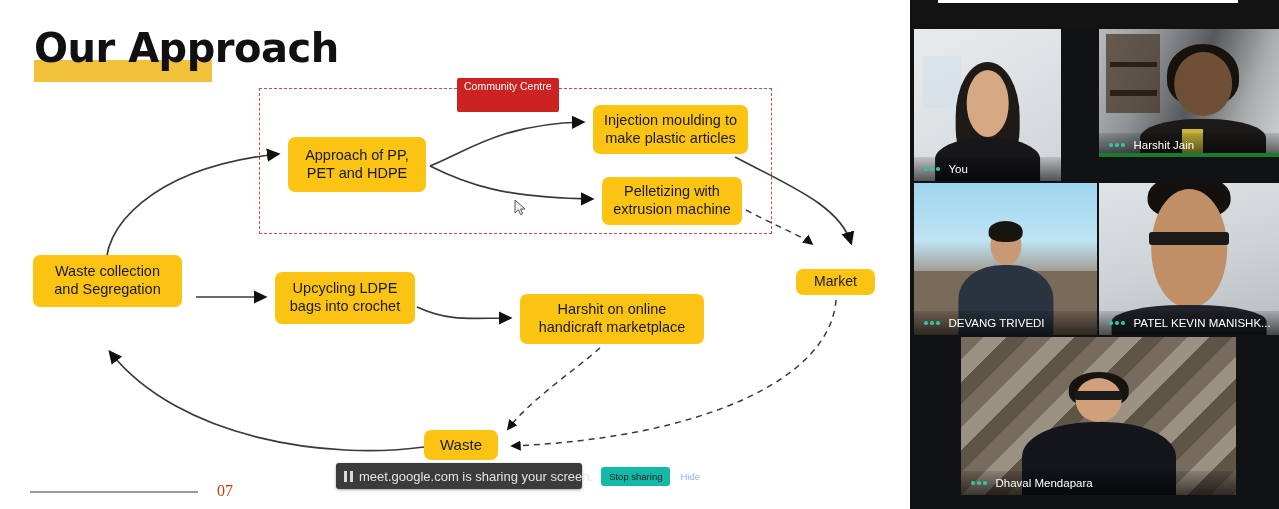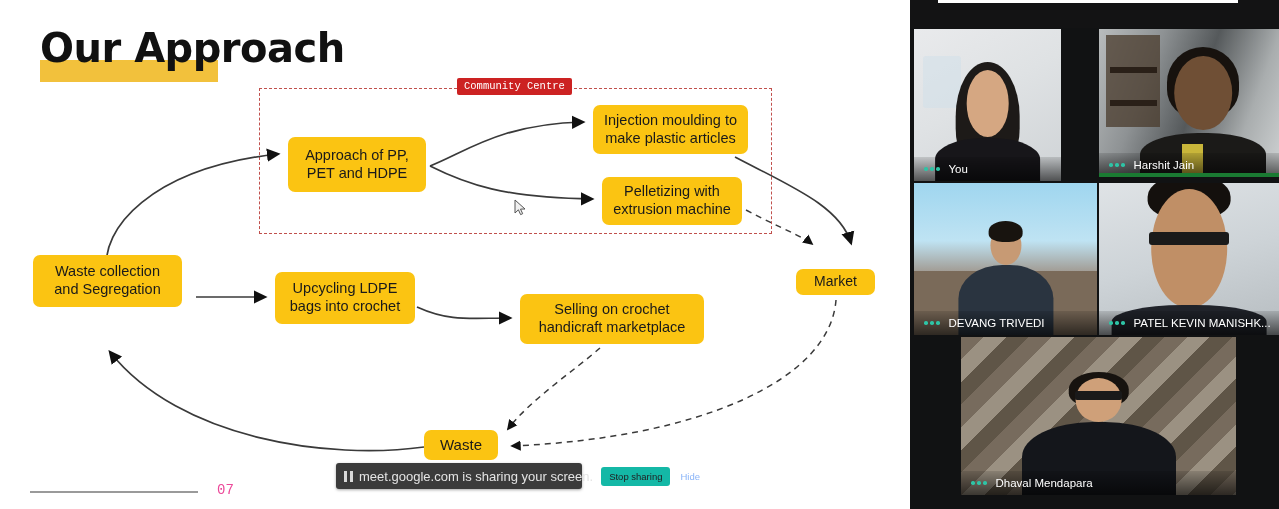--- a/index.html
+++ b/index.html
@@ -3,52 +3,52 @@
 <meta charset="utf-8">
 <style>
   html,body{margin:0;padding:0;background:#fff;}
   body{width:1279px;height:509px;overflow:hidden;font-family:"Liberation Sans",sans-serif;}
 
   #stage{position:relative;width:1279px;height:509px;background:#ffffff;}
 
   
   #slide{position:absolute;left:0;top:0;width:910px;height:509px;background:#ffffff;overflow:hidden;}
 
-  #title-wrap{position:absolute;left:40px;top:28px;}
+  #title-wrap{position:absolute;left:34px;top:28px;}
   #title-hl{position:absolute;left:0px;top:32px;width:178px;height:22px;background:#F2C13C;}
   #title-text{position:relative;font-size:40px;font-weight:bold;color:#111;letter-spacing:-0.5px;
               font-family:"DejaVu Sans",sans-serif;line-height:1;}
 
   
   #cc-box{position:absolute;left:259px;top:88px;width:513px;height:146px;
           border:1.5px dashed #C0504D;box-sizing:border-box;}
   #cc-label{position:absolute;left:457px;top:78px;background:#CC2222;color:#fff;
-            font-size:10.5px;padding:2px 7px 3px;border-radius:2px;white-space:nowrap;
-            font-family:Liberation Mono, monospace;}
+            font-size:10.5px;padding:2px 7px 20px;border-radius:2px;white-space:nowrap;
+            font-family:Liberation Sans, sans-serif;}
 
   .node{position:absolute;background:#FBC412;border-radius:7px;color:#1a1a1a;
         display:flex;align-items:center;justify-content:center;text-align:center;
         font-size:14.5px;line-height:1.22;padding:6px 10px;box-sizing:border-box;
         font-family:"Liberation Sans",sans-serif;}
 
   #n-shred   {left:288px;top:137px;width:138px;height:55px;}
   #n-inject  {left:593px;top:105px;width:155px;height:49px;}
   #n-pellet  {left:602px;top:177px;width:140px;height:48px;}
   #n-waste-col{left:33px;top:255px;width:149px;height:52px;}
   #n-upcycle {left:275px;top:272px;width:140px;height:52px;}
   #n-selling {left:520px;top:294px;width:184px;height:50px;}
   #n-market  {left:796px;top:269px;width:79px;height:26px;font-size:14px;}
   #n-waste   {left:424px;top:430px;width:74px;height:30px;font-size:15px;}
 
   #arrows{position:absolute;left:0;top:0;width:910px;height:509px;}
 
   
   #foot-rule{position:absolute;left:30px;top:491px;width:168px;height:2px;background:#9a9a9a;}
-  #foot-num{position:absolute;left:217px;top:482px;font-size:14px;color:#ec4899;
-            font-family:Liberation Mono, monospace;}
+  #foot-num{position:absolute;left:217px;top:482px;font-size:16px;color:#c2410c;
+            font-family:Liberation Serif, serif;}
 
   
   #cursor{position:absolute;left:514px;top:199px;width:14px;height:18px;}
 
   
   #sharebar{position:absolute;left:336px;top:463px;width:246px;height:26px;background:#3b3b3b;
             border-radius:3px;display:flex;align-items:center;padding:0 6px;box-sizing:border-box;
             box-shadow:0 1px 3px rgba(0,0,0,.35);}
   #pause-icon{width:9px;height:11px;display:flex;justify-content:space-between;margin:0 6px 0 2px;flex:0 0 auto;}
   #pause-icon i{display:block;width:3px;height:11px;background:#d9d9d9;}
@@ -69,21 +69,21 @@
   .tile .vid{position:absolute;left:0;top:0;width:100%;height:100%;}
   .namebar{position:absolute;left:0;bottom:0;width:100%;height:24px;
            display:flex;align-items:center;background:linear-gradient(to top,rgba(0,0,0,.62),rgba(0,0,0,.12));}
   .dots{display:flex;gap:2.5px;margin:0 9px 0 10px;flex:0 0 auto;}
   .dots i{width:3.5px;height:3.5px;background:#2ec4a6;border-radius:50%;display:block;}
   .nm{color:#fff;font-size:11.5px;white-space:nowrap;overflow:hidden;text-overflow:ellipsis;
       font-family:"Liberation Sans",sans-serif;}
   .speaking{position:absolute;left:0;bottom:0;width:100%;height:4px;background:#1a7a32;}
 
   #t1{left:914px;top:29px;width:147px;height:152px;}
-  #t2{left:1099px;top:29px;width:180px;height:148px;}
+  #t2{left:1099px;top:29px;width:180px;height:128px;}
   #t3{left:914px;top:183px;width:183px;height:152px;}
   #t4{left:1099px;top:183px;width:180px;height:152px;}
   #t5{left:961px;top:337px;width:275px;height:158px;}
   .tile{position:absolute;}
   #t1,#t2,#t3,#t4,#t5{position:absolute;}
   .head{position:absolute;left:50%;transform:translateX(-50%);border-radius:50%;}
   .torso{position:absolute;left:50%;transform:translateX(-50%);border-radius:46% 46% 0 0;}
   .hair{position:absolute;left:50%;transform:translateX(-50%);border-radius:50% 50% 40% 40%;}
 </style>
 </head>
@@ -130,21 +130,21 @@
       <path d="M836,300 C830,380 700,438 512,446" fill="none" stroke="#3a3a3a" stroke-width="1.5" stroke-dasharray="6 5" marker-end="url(#ahs)"></path>
 
       <path d="M424,447 C330,460 180,440 110,352" fill="none" stroke="#3a3a3a" stroke-width="1.7" marker-end="url(#ah)"></path>
     </svg>
 
     <div class="node" id="n-shred">Approach of PP, PET and HDPE</div>
     <div class="node" id="n-inject">Injection moulding to make plastic articles</div>
     <div class="node" id="n-pellet">Pelletizing with extrusion machine</div>
     <div class="node" id="n-waste-col">Waste collection and Segregation</div>
     <div class="node" id="n-upcycle">Upcycling LDPE bags into crochet</div>
-    <div class="node" id="n-selling">Selling on crochet handicraft marketplace</div>
+    <div class="node" id="n-selling">Harshit on online handicraft marketplace</div>
     <div class="node" id="n-market">Market</div>
     <div class="node" id="n-waste">Waste</div>
 
     <div id="foot-rule"></div>
     <div id="foot-num">07</div>
 
     <svg id="cursor" viewBox="0 0 14 18">
       <path d="M1,1 L1,14 L4.4,10.8 L6.6,15.6 L8.7,14.7 L6.5,10.1 L11,10 z" fill="#f0f0f0" stroke="#555" stroke-width="1"></path>
     </svg>
 

